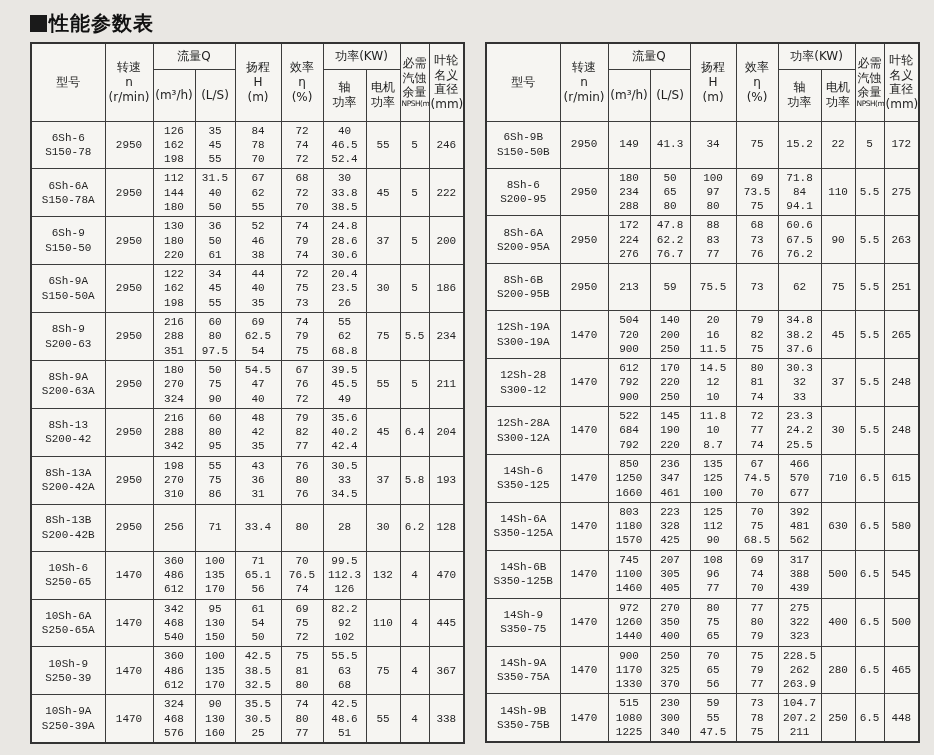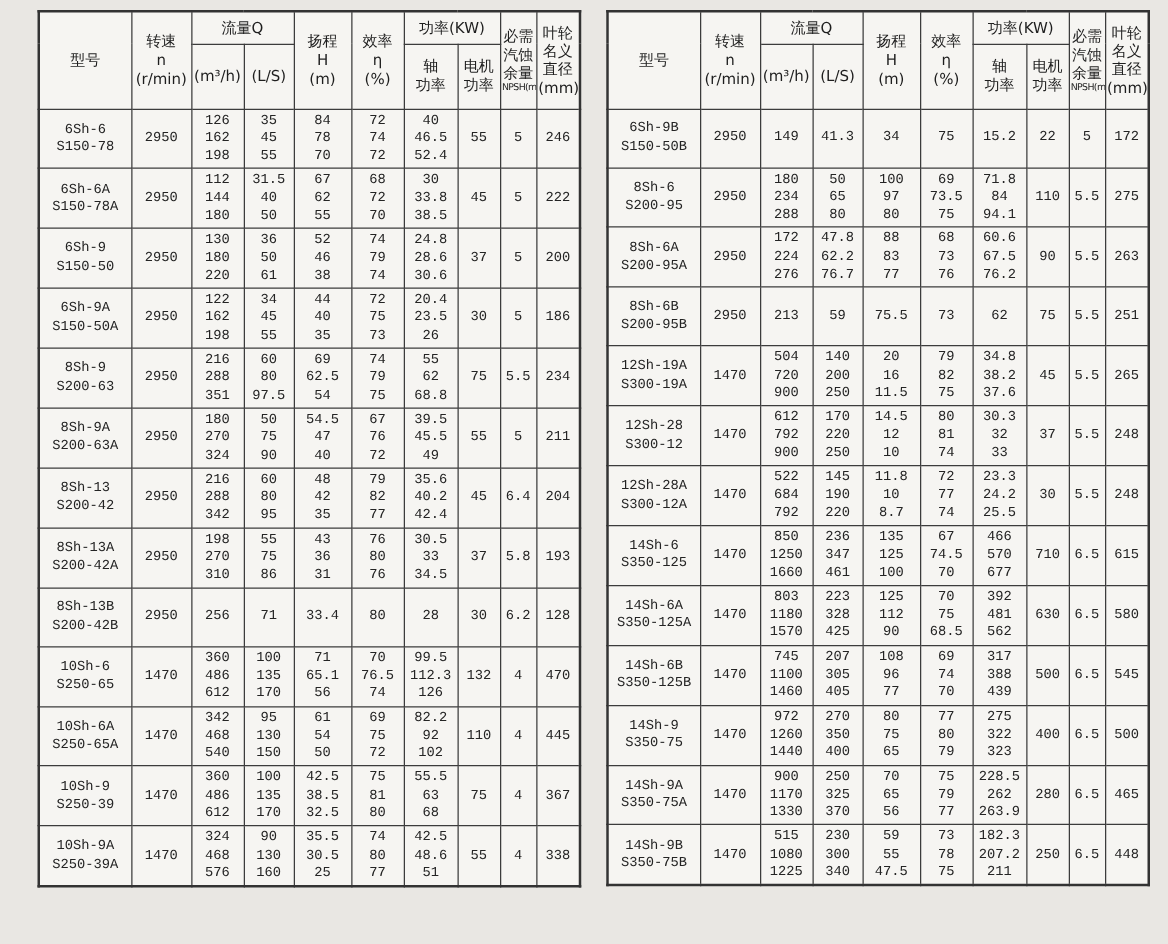--- a/index.html
+++ b/index.html
@@ -57,20 +57,24 @@
   col.c-eff { width: 42px; }
   col.c-pshaft { width: 43px; }
   col.c-pmotor { width: 34px; }
   col.c-npsh { width: 29px; }
   col.c-dia { width: 35px; }
 </style>
 </head>
 <body>
 
 <div class="page">
+  <div class="title-row">
+    <span class="title-square"></span>
+    <span class="page-title">性能参数表</span>
+  </div>
 
   <div class="tables-wrap">
 
     <table class="spec">
       <colgroup>
         <col class="c-model">
           <col class="c-speed">
           <col class="c-qm">
           <col class="c-ql">
         <col class="c-head">
@@ -714,21 +718,21 @@
 1225</td>
     <td>230
 300
 340</td>
     <td>59
 55
 47.5</td>
     <td>73
 78
 75</td>
-    <td>182.3
+    <td>104.7
 207.2
 211</td>
     <td>250</td>
     <td>6.5</td>
     <td>448</td>
   </tr>
         </tbody>
     </table>
 
   </div>

